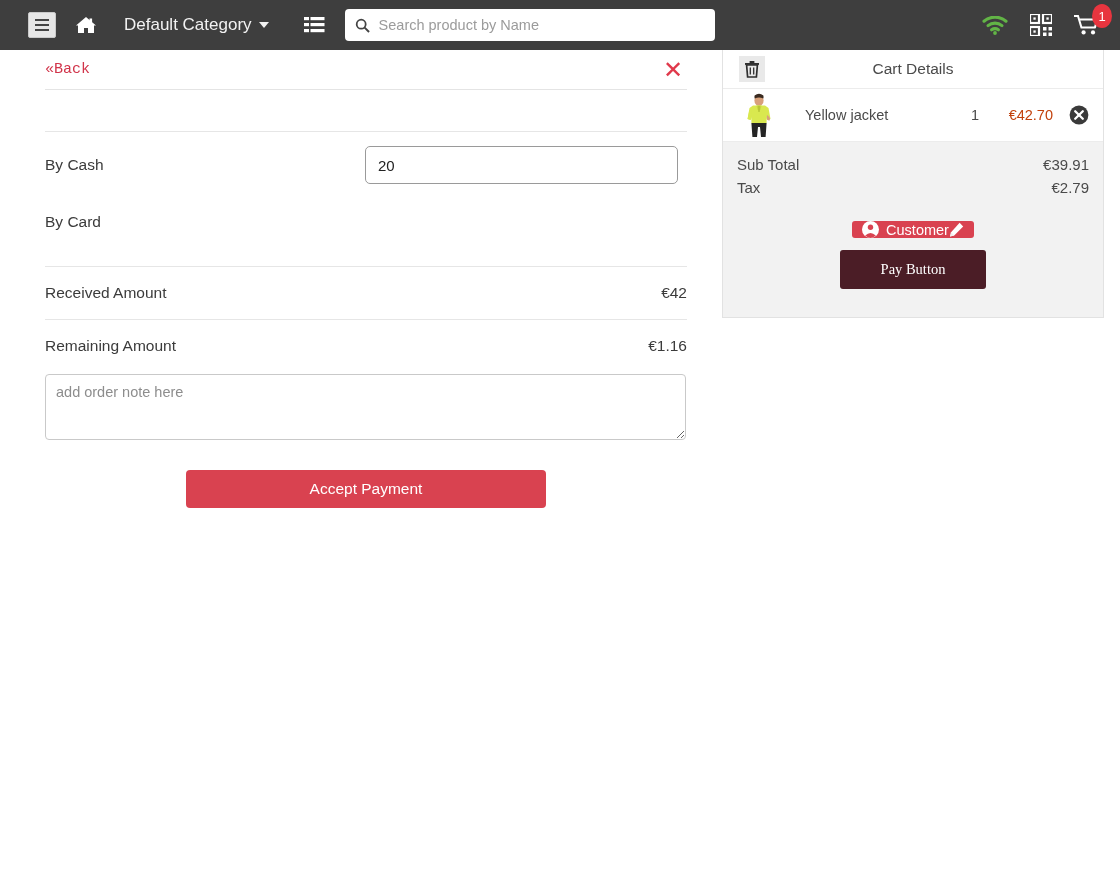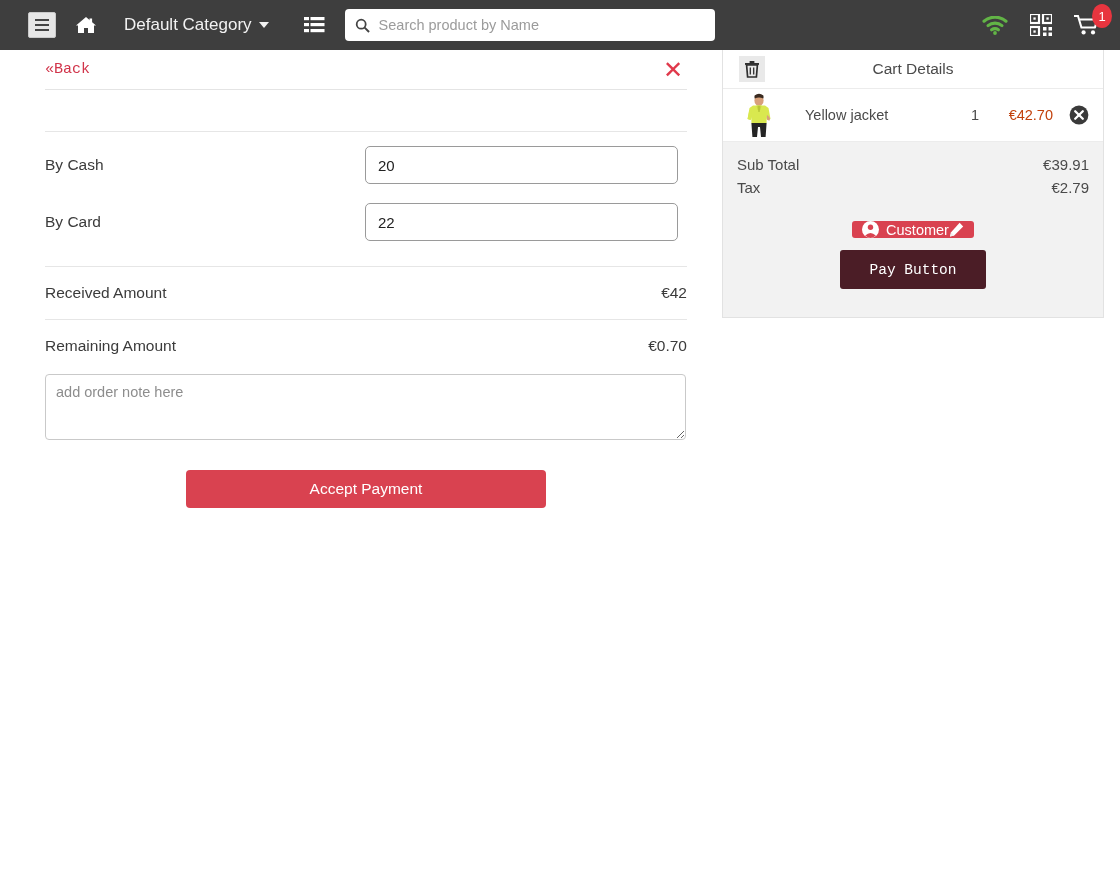--- a/index.html
+++ b/index.html
@@ -258,21 +258,21 @@
     padding: 0 10px;
     cursor: pointer;
   }
   .customer-btn .person { margin-right: 7px; display:flex; }
   .customer-btn .pencil { margin-left: auto; display:flex; }
   .pay-btn {
     width: 146px; height: 39px;
     background: #4b1d26;
     border: none; border-radius: 3px;
     color: #fff; font-size: 14.5px;
-    font-family: Liberation Mono, monospace;
+    font-family: Liberation Serif, serif;
     cursor: pointer;
   }
   .cart-spacer { height: 20px; }
 </style>
 </head>
 <body>
 
 <div class="topbar">
 
   <div class="hamburger-btn">
@@ -359,31 +359,30 @@
 
     <div class="panel-gap"></div>
 
     <div class="pay-row">
       <span class="label">By Cash</span>
       <input class="pay-input" type="text" value="20" style="">
     </div>
 
     <div class="pay-row">
       <span class="label">By Card</span>
-      <input class="pay-input" type="text" value="22" style="">
     </div>
 
     <div class="amount-row first">
       <span>Received Amount</span>
       <span>€42</span>
     </div>
 
     <div class="amount-row">
       <span>Remaining Amount</span>
-      <span>€0.70</span>
+      <span>€1.16</span>
     </div>
 
     <textarea class="order-note" placeholder="add order note here" style=""></textarea>
 
     <button class="accept-btn">Accept Payment</button>
   </div>
 </div>
 
 <div class="left-scrollbar">
   <div class="thumb"></div>

